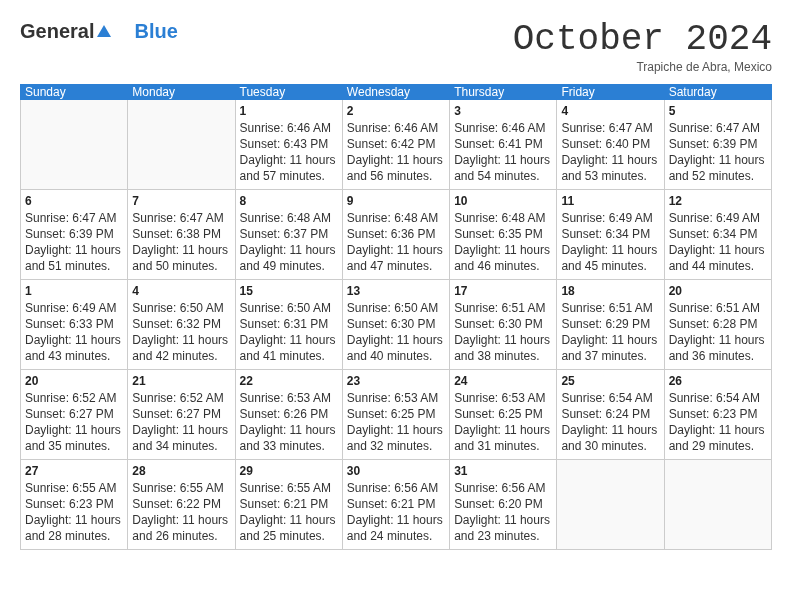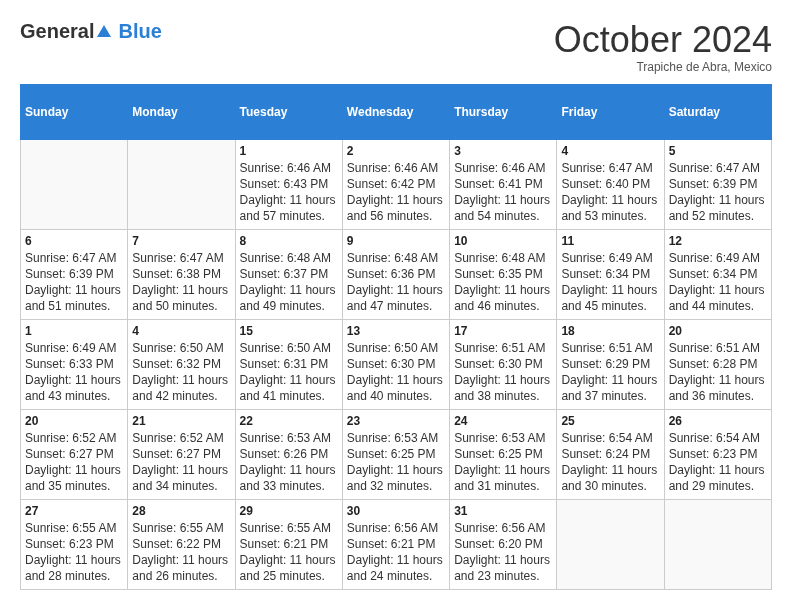--- a/index.html
+++ b/index.html
@@ -12,46 +12,47 @@
     }
     .header-area {
       display: flex;
       justify-content: space-between;
       align-items: flex-start;
       margin-bottom: 10px;
     }
     .logo {
       display: flex;
       align-items: center;
-      gap: 4px;
+      gap: 20px;
     }
     .title-area {
       text-align: right;
     }
     .month-title {
       font-size: 36px;
       font-weight: normal;
       color: #333;
       line-height: 1.1;
+      font-family: Liberation Mono, monospace;
     }
     .location-title {
       font-size: 12px;
       color: #555;
     }
     .calendar {
       width: 100%;
       border-collapse: collapse;
       font-size: 10.5px;
     }
     .calendar th {
       background: #2b7fd4;
       color: #fff;
-      padding: 20px 4px;
+      padding: 0 4px;
       text-align: left;
-      font-weight: bold;
+      font-weight: normal;
       font-size: 12px;
       border: 1px solid #2b7fd4;
       margin-left: 40px;
     }
     .calendar td {
       border: 1px solid #ccc;
       vertical-align: top;
       padding: 4px;
       height: 90px;
       width: calc(100% / 7);

